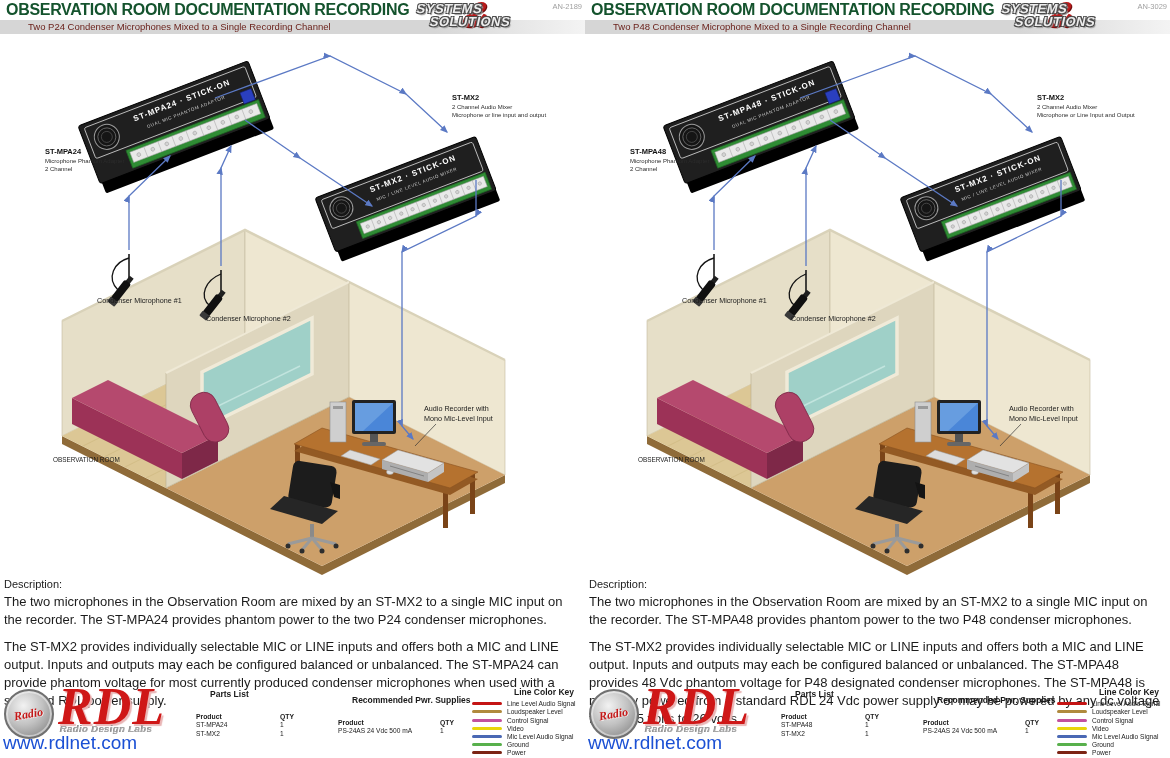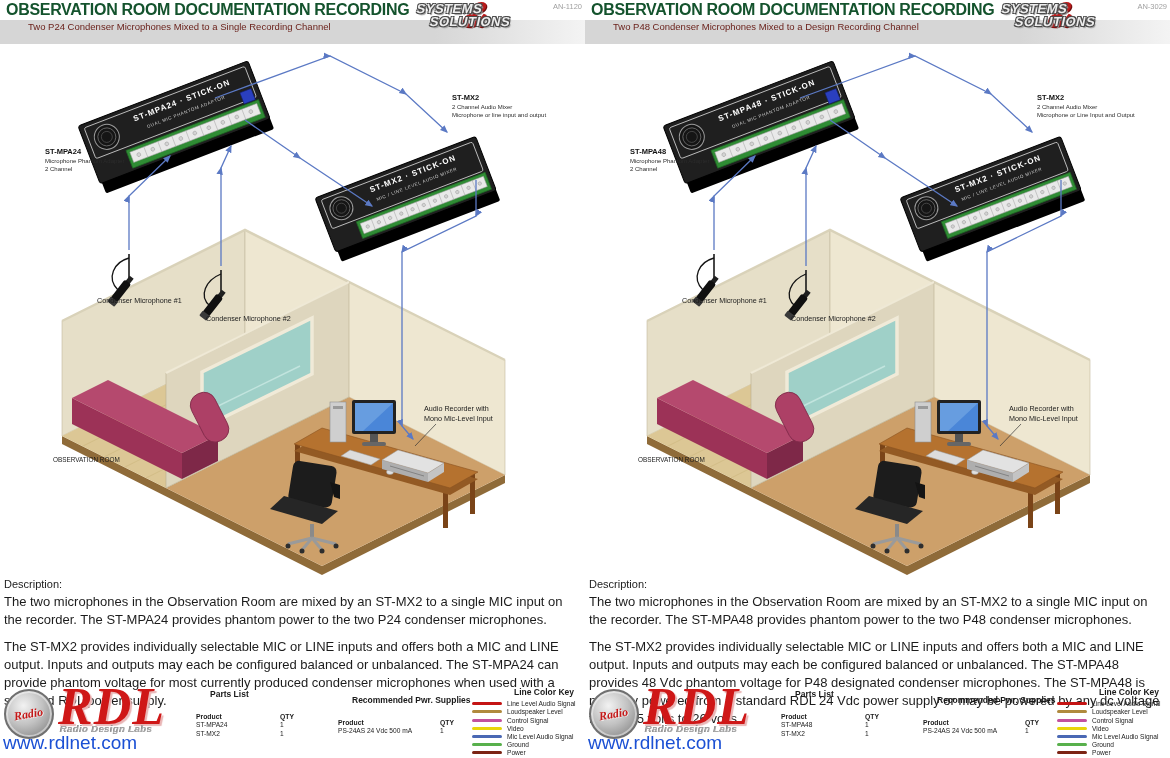--- a/index.html
+++ b/index.html
@@ -3,21 +3,21 @@
 <meta charset="utf-8">
 <style>
   html,body{margin:0;padding:0;background:#fff;}
   body{width:1170px;height:758px;overflow:hidden;font-family:"Liberation Sans",sans-serif;}
   .page{display:flex;width:1170px;height:758px;}
   .panel{position:relative;width:585px;height:758px;overflow:hidden;background:#fff;}
 
   
   .hdr{position:absolute;top:0;left:0;width:585px;height:34px;}
   .doc-title{position:absolute;top:1px;left:6px;font-size:16px;font-weight:bold;letter-spacing:-0.3px;color:#14532d;white-space:nowrap;}
-  .sub-band{position:absolute;top:20px;left:0;width:585px;height:24px;background:linear-gradient(to right,#d6d6d6 70%,#f7f7f7 97%);padding-left:36px;}
+  .sub-band{position:absolute;top:20px;left:0;width:585px;height:14px;background:linear-gradient(to right,#d6d6d6 70%,#f7f7f7 97%);padding-left:36px;}
   .doc-sub{position:absolute;top:1px;left:28px;font-size:9.5px;color:#6b221c;white-space:nowrap;}
   .an-num{position:absolute;top:2px;right:3px;font-size:7.5px;color:#a0a0a0;}
   .syslogo{position:absolute;top:2px;right:38px;width:132px;height:30px;transform:skewX(-12deg);}
   .syslogo .amp{position:absolute;left:48px;top:-8px;font-size:36px;font-weight:bold;font-style:italic;color:#b81a1a;text-shadow:1px 1px 0 #6e0d0d;z-index:0;}
   .syslogo .l1,.syslogo .l2{position:relative;display:block;z-index:1;font-weight:bold;font-size:13px;line-height:13px;letter-spacing:0.5px;text-transform:uppercase;color:#ededed;
     text-shadow:-1px -1px 0 #4a4a4a,1px -1px 0 #4a4a4a,-1px 1px 0 #4a4a4a,1px 1px 0 #4a4a4a,2px 2px 1px #9a9a9a;}
   .syslogo .l2{padding-left:16px;}
 
   
   svg.diagram{position:absolute;top:30px;left:0;}
@@ -61,21 +61,21 @@
 </head>
 <body>
 
 <div class="page" id="panels">
     <div class="panel">
   <div class="hdr">
     <div class="sub-band">
       <span class="doc-sub">Two P24 Condenser Microphones Mixed to a Single Recording Channel</span>
     </div>
     <div class="doc-title">OBSERVATION ROOM DOCUMENTATION RECORDING</div>
-    <div class="an-num">AN-1120</div>
+    <div class="an-num">AN-2189</div>
     <div class="syslogo">
       <span class="amp">&amp;</span>
       <span class="l1">Systems</span>
       <span class="l2">Solutions</span>
     </div>
   </div>
 
   <svg class="diagram" width="585" height="546" viewBox="0 0 585 546">
     <defs>
       <marker id="arw0" markerWidth="6" markerHeight="6" refX="5" refY="2.5" orient="auto">
@@ -312,21 +312,21 @@
       <div class="key-row">
 
         <span class="key-lbl">Miscellaneous</span>
       </div>
     </div>
   </div>
 </div>
     <div class="panel">
   <div class="hdr">
     <div class="sub-band">
-      <span class="doc-sub">Two P48 Condenser Microphones Mixed to a Design Recording Channel</span>
+      <span class="doc-sub">Two P48 Condenser Microphone Mixed to a Single Recording Channel</span>
     </div>
     <div class="doc-title">OBSERVATION ROOM DOCUMENTATION RECORDING</div>
     <div class="an-num">AN-3029</div>
     <div class="syslogo">
       <span class="amp">&amp;</span>
       <span class="l1">Systems</span>
       <span class="l2">Solutions</span>
     </div>
   </div>
 

